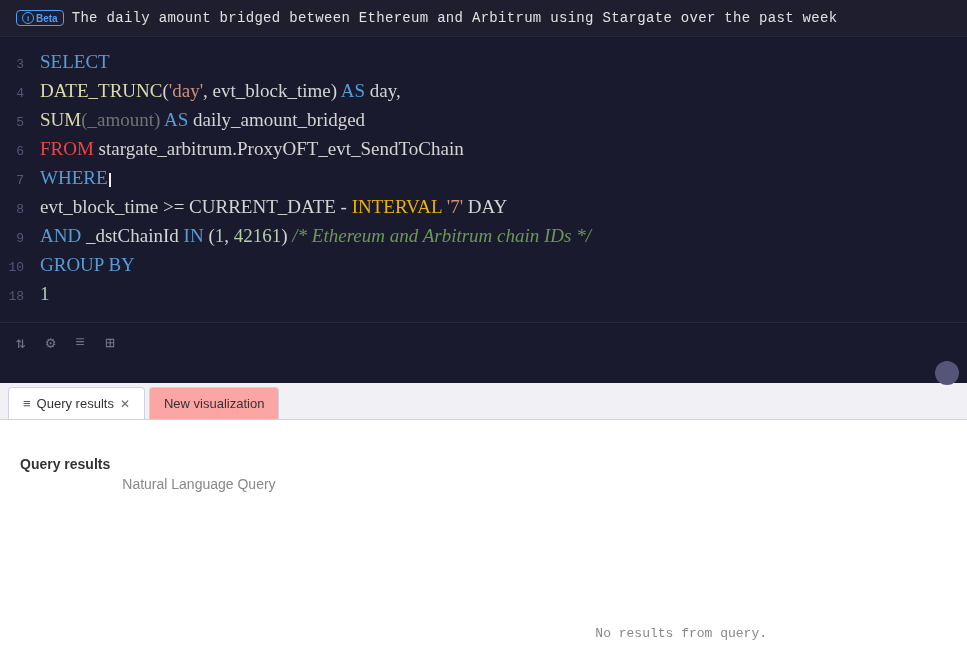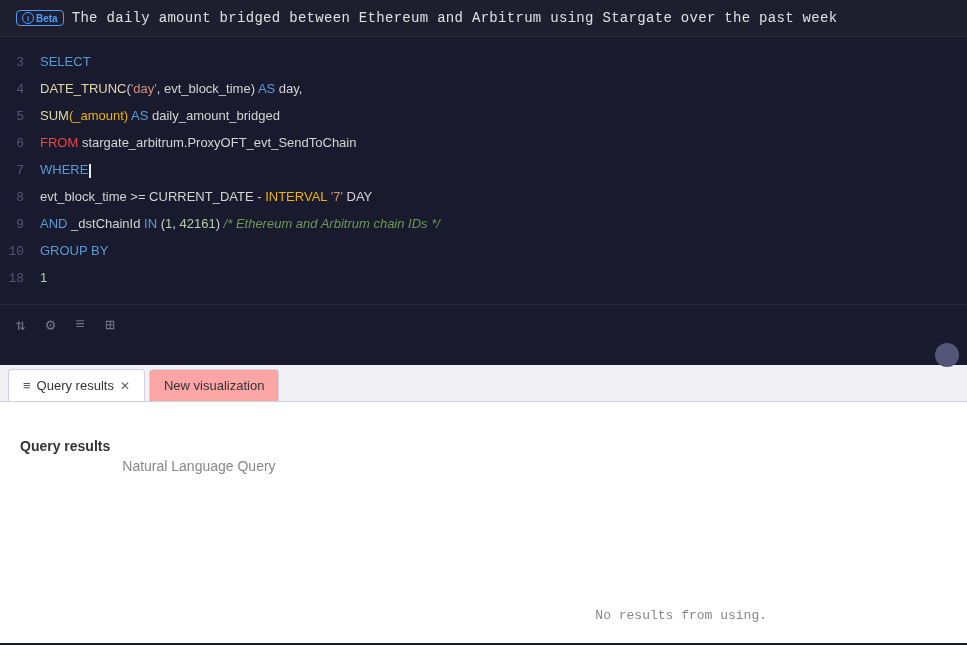--- a/index.html
+++ b/index.html
@@ -75,22 +75,22 @@
       color: #555577;
       font-size: 13px;
       width: 40px;
       text-align: right;
       padding-right: 16px;
       user-select: none;
       flex-shrink: 0;
     }
 
     .code-content {
-      font-size: 13px;
-      font-family: Liberation Sans, sans-serif;
+      font-size: 19px;
+      font-family: Liberation Serif, serif;
     } 
 
     
     .editor-toolbar {
       background: #1a1a2e;
       padding: 10px 16px;
       display: flex;
       align-items: center;
       gap: 20px;
       border-top: 1px solid #2a2a3e;
@@ -230,21 +230,21 @@
       <div class="code-line">
         <span class="line-number">3</span>
         <span class="code-content"><span style="color: rgb(86, 156, 214);">SELECT</span></span>
       </div>
       <div class="code-line">
         <span class="line-number">4</span>
         <span class="code-content"><span style="color: rgb(212, 212, 212);">    </span><span style="color: rgb(220, 220, 170);">DATE_TRUNC</span><span style="color: rgb(212, 212, 212);">(</span><span style="color: rgb(206, 145, 120);">'day'</span><span style="color: rgb(212, 212, 212);">, evt_block_time) </span><span style="color: rgb(86, 156, 214);">AS</span><span style="color: rgb(212, 212, 212);"> day,</span></span>
       </div>
       <div class="code-line">
         <span class="line-number">5</span>
-        <span class="code-content"><span style="color: rgb(212, 212, 212);">    </span><span style="color: rgb(220, 220, 170);">SUM</span><span style="color: #eab308;">(_amount) </span><span style="color: rgb(86, 156, 214);">AS</span><span style="color: rgb(212, 212, 212);"> daily_amount_bridged</span></span>
+        <span class="code-content"><span style="color: rgb(212, 212, 212);">    </span><span style="color: rgb(220, 220, 170);">SUM</span><span style="color: #737373;">(_amount) </span><span style="color: rgb(86, 156, 214);">AS</span><span style="color: rgb(212, 212, 212);"> daily_amount_bridged</span></span>
       </div>
       <div class="code-line">
         <span class="line-number">6</span>
         <span class="code-content"><span style="color: #ef4444;">FROM</span><span style="color: rgb(212, 212, 212);"> stargate_arbitrum.ProxyOFT_evt_SendToChain</span></span>
       </div>
       <div class="code-line">
         <span class="line-number">7</span>
         <span class="code-content"><span style="color: rgb(86, 156, 214);">WHERE</span><span class="cursor-indicator"></span></span>
       </div>
       <div class="code-line">
@@ -286,14 +286,14 @@
   <div class="tab">
     <span>New visualization</span>
   </div>
 </div>
 
 <div class="results-area">
   <div class="results-header">
     <span class="results-title">Query results</span>
     <span class="results-subtitle">Natural Language Query</span>
   </div>
-  <div class="no-results-msg">No results from using.</div>
+  <div class="no-results-msg">No results from query.</div>
 </div>
 
 </body></html>

